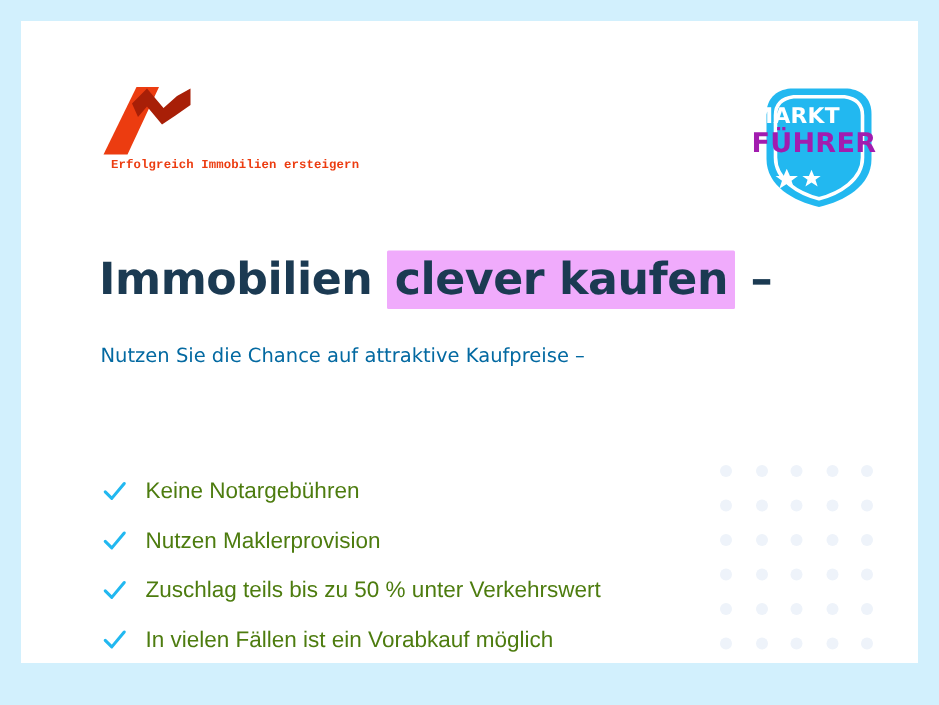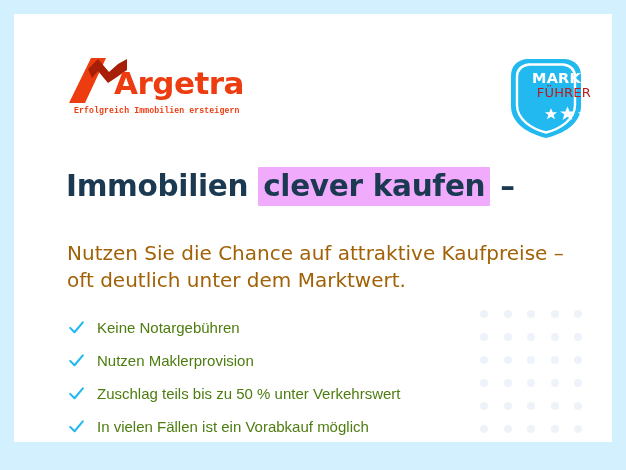--- a/index.html
+++ b/index.html
@@ -101,39 +101,39 @@
     height: 90px;
   }
   .badge-text {
     position: absolute;
     left: 0;
     top: 0;
     width: 90px;
     height: 90px;
     display: flex;
     flex-direction: column;
-    align-items: flex-end;
+    align-items: flex-start;
     justify-content: flex-start;
     padding-top: 21px;
     box-sizing: border-box;
     pointer-events: none;
   }
   .badge-line1 {
     font-family: "DejaVu Sans", "Liberation Sans", sans-serif;
     font-weight: 700;
     font-size: 14.5px;
     color: #ffffff;
     letter-spacing: 0.2px;
     line-height: 1.05;
   }
   .badge-line2 {
     font-family: "DejaVu Sans", "Liberation Sans", sans-serif;
-    font-weight: 400;
-    font-size: 13px;
-    color: #b91c1c;
+    font-weight: 700;
+    font-size: 18px;
+    color: #a21caf;
     letter-spacing: 0.2px;
     line-height: 1.15;
   }
   .badge-stars {
     margin-top: 4px;
     display: flex;
     gap: 1px;
     align-items: center;
   }
 
@@ -155,27 +155,27 @@
     background: #f0abfc;
     color: #1b3a52;
     padding: 2px 5px 3px 5px;
     border-radius: 1px;
   }
 
   
   .subhead {
     position: absolute;
     left: 53px;
-    top: 226px;
+    top: 210px;
     width: 520px;
     font-family: "DejaVu Sans", "Liberation Sans", sans-serif;
     font-weight: 400;
-    font-size: 20px;
+    font-size: 13px;
     line-height: 27px;
-    color: #a16207;
+    color: #0369a1;
   }
   .subhead div { white-space: nowrap; }
 
   
   .checklist {
     position: absolute;
     left: 53px;
     top: 297px;
     width: 470px;
   }
@@ -239,21 +239,20 @@
 
     <div class="logo">
       <span class="logo-mark">
         <svg width="62" height="56" viewBox="0 0 62 56" xmlns="http://www.w3.org/2000/svg">
 
           <polygon points="23,0 38,0 17,45 1,45" fill="#ec3c10"></polygon>
 
           <path d="M20,11 L30,1 L41,14 L50,6 L59,1 L59,12 L49,19 L40,25 L30,13 L24,20 Z" fill="#a81f07"></path>
         </svg>
       </span>
-      <span class="logo-word">Argetra</span>
       <span class="logo-tagline">Erfolgreich Immobilien ersteigern</span>
     </div>
 
     <div class="badge">
       <span>
         <svg width="90" height="90" viewBox="0 0 90 90" xmlns="http://www.w3.org/2000/svg">
           <path d="M10,26 C10,16 16,10 26,9 L64,9 C74,10 80,16 80,26 L80,56 C80,74 62,84 45,88 C28,84 10,74 10,56 Z" fill="#22b8f0"></path>
           <path d="M16,27 C16,19.5 20.5,15.5 28,14.5 L62,14.5 C69.5,15.5 74,19.5 74,27 L74,55 C74,70 58.5,79 45,82.5 C31.5,79 16,70 16,55 Z" fill="none" stroke="#ffffff" stroke-width="2.4"></path>
         </svg>
       </span>
@@ -273,21 +272,20 @@
         </span>
       </div>
     </div>
 
     <h1 class="headline">
       <div class="hl-row"><span>Immobilien </span><mark>clever kaufen</mark><span> –</span></div>
     </h1>
 
     <div class="subhead">
       <div>Nutzen Sie die Chance auf attraktive Kaufpreise –</div>
-      <div>oft deutlich unter dem Marktwert.</div>
     </div>
 
     <ul class="checklist" style="list-style:none;margin:0;padding:0;">
       <li class="check-item">
         <span class="check-icon">
           <svg width="19" height="19" viewBox="0 0 24 24" fill="none" stroke="#22b8f0" stroke-width="2.6" stroke-linecap="round" stroke-linejoin="round">
               <polyline points="4,12.5 9.5,18 20,5.5"></polyline>
             </svg>
         </span>
         <span class="check-label">Keine Notargebühren</span>

